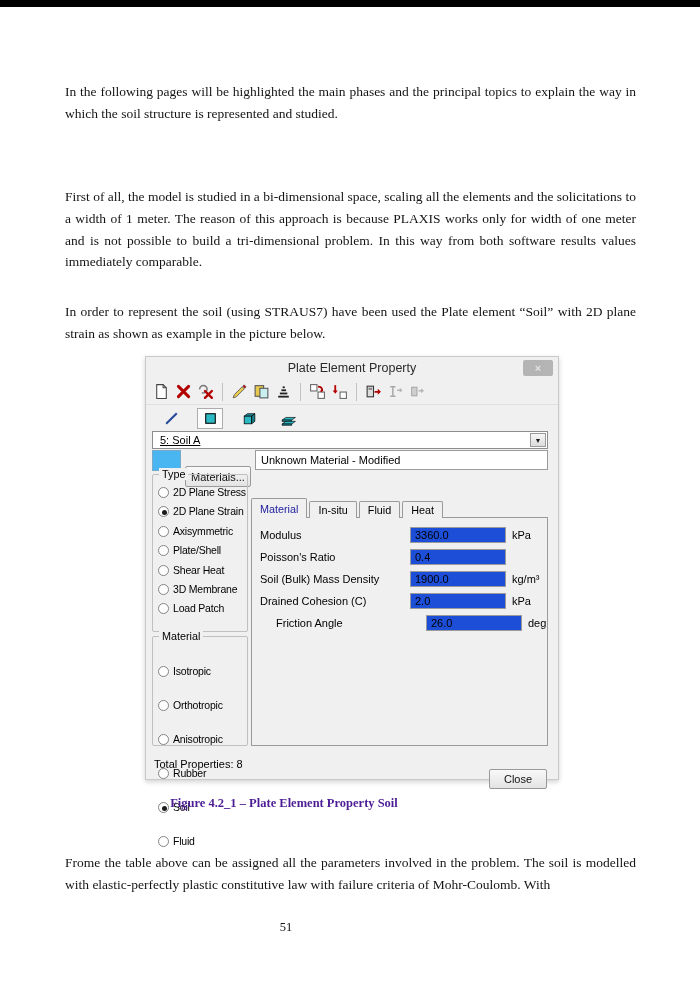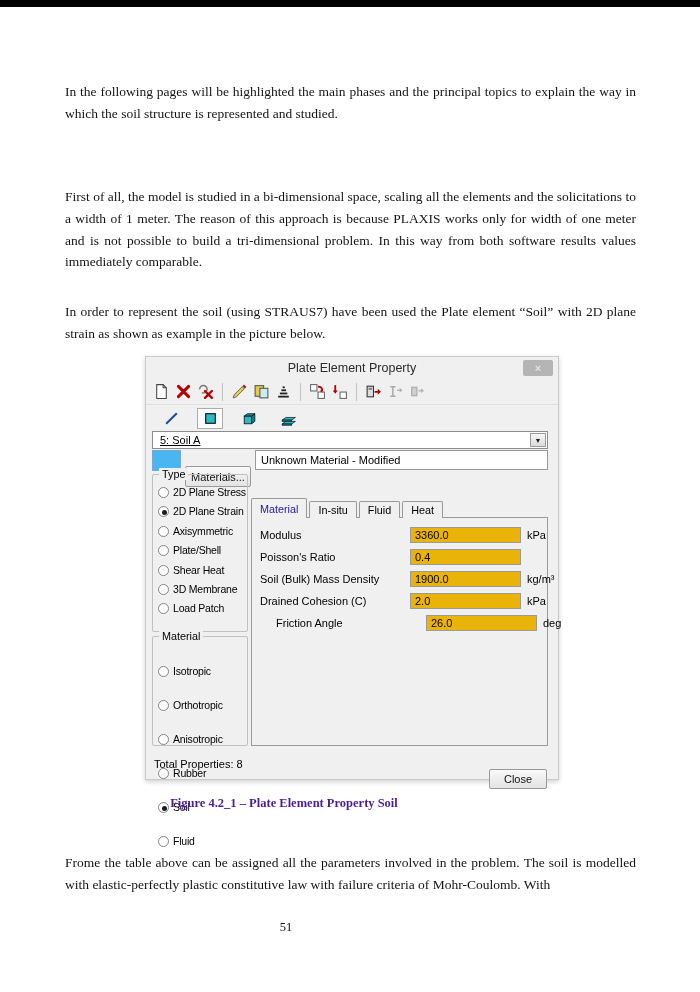--- a/index.html
+++ b/index.html
@@ -75,21 +75,21 @@
   .tab { height:17px; line-height:17px; padding:0 8px; margin-right:2px; background:#f0f0f0;
          border:1px solid #9a9a9a; border-bottom:none; border-radius:2px 2px 0 0; font-size:10.8px; }
   .tab.active { height:20px; line-height:20px; color:#1b1b9e; background:#f0f0f0; position:relative; }
   .tab.active::after { content:""; position:absolute; left:0; right:0; bottom:-1px; height:2px; background:#f0f0f0; }
 
   .tab-content { position:absolute; left:105px; top:160px; width:297px; height:229px;
                  background:#f0f0f0; border:1px solid #9a9a9a; z-index:1; }
   .field-row { position:absolute; left:8px; height:17px; display:flex; align-items:center; }
   .fr0 { top:8px; } .fr1 { top:30px; } .fr2 { top:52px; } .fr3 { top:74px; } .fr4 { top:96px;padding-left:16px; }
   .flabel { width:150px; font-size:11px; }
-  .finput { width:111px; height:16px; background:#eab308; border:1px solid #9a9a9a;
+  .finput { width:96px; height:16px; background:#1d4ed8; border:1px solid #9a9a9a;
             line-height:14px; padding-left:4px; font-size:11px; }
   .unit { margin-left:6px; font-size:11px; }
 
   .status-text { position:absolute; left:8px; top:401px; font-size:11px; }
   .close-bottom { position:absolute; right:11px; top:396px; width:58px; height:20px; }
 </style>
 </head>
 <body>
 
 <div class="page">

